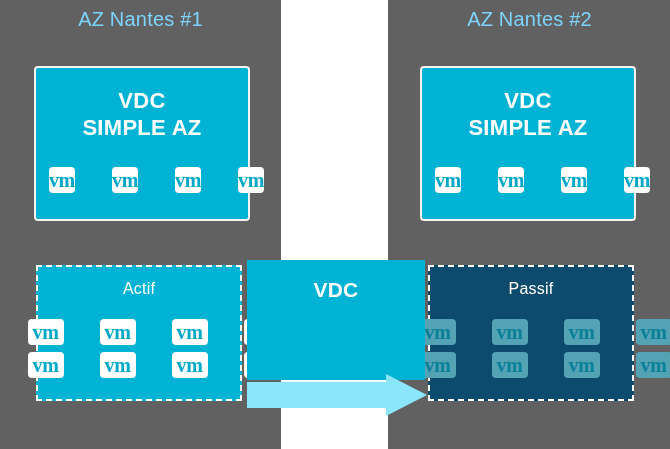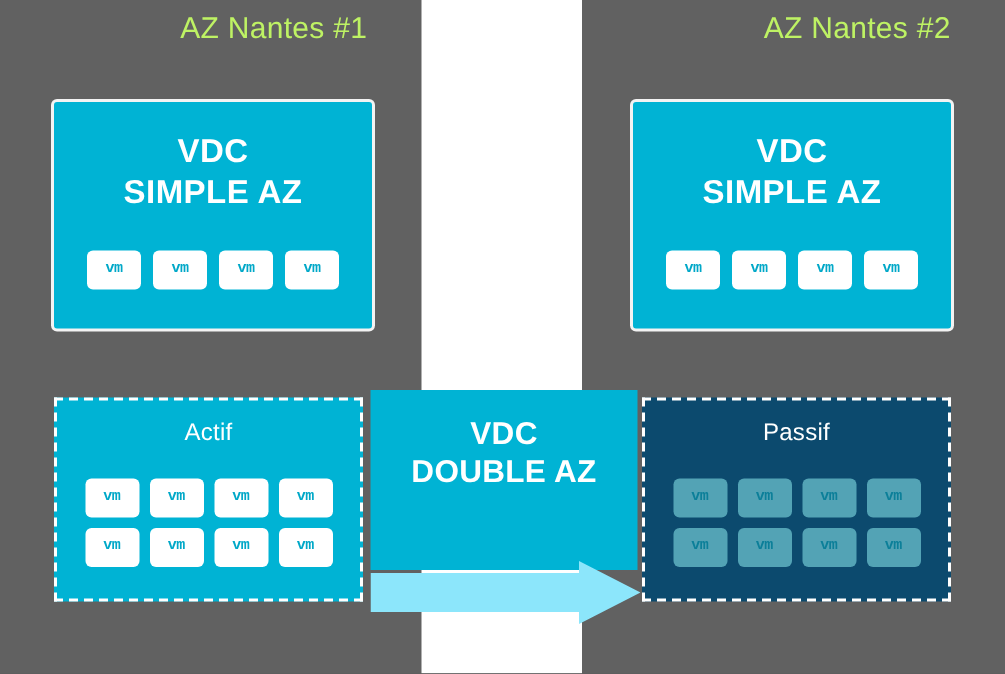--- a/index.html
+++ b/index.html
@@ -27,25 +27,24 @@
     width: 107px;
     height: 449px;
     background: #ffffff;
   }
 
   
   .az-header {
     position: absolute;
     top: 8px;
     font-size: 20px;
-    color: #bef264;
+    color: #7dd3fc;
     text-align: center;
     letter-spacing: 0.2px;
     white-space: nowrap;
-    padding-left: 42px;
   }
   .az-header.left  { left: 0;     width: 281px; }
   .az-header.right { left: 389px; width: 281px; }
 
   
   .simple-az {
     position: absolute;
     top: 68px;
     width: 212px;
     height: 151px;
@@ -81,26 +80,27 @@
 
   
   .vm {
     width: 36px;
     height: 26px;
     border-radius: 4px;
     background: #ffffff;
     display: flex;
     align-items: center;
     justify-content: center;
-    font-size: 10px;
+    font-size: 20px;
     font-weight: bold;
     color: #00a8c8;
     letter-spacing: -0.3px;
     line-height: 1;
-    font-family: Liberation Mono, monospace;
+    font-family: Liberation Serif, serif;
+    margin-left: 29px;
   }
   .vm.faded {
     background: #53a3b5;
     color: #0c7f99;
   }
 
   
   .pane {
     position: absolute;
     top: 265px;
@@ -245,21 +245,20 @@
         <div class="vm faded">vm</div>
         <div class="vm faded">vm</div>
         <div class="vm faded">vm</div>
       </div>
     </div>
   </div>
 
   <div class="double-az layer-top">
     <div class="title">
       <div>VDC</div>
-      <div>DOUBLE AZ</div>
     </div>
   </div>
 
   <div class="arrow layer-top">
     <svg width="180" height="42" viewBox="0 0 180 42" xmlns="http://www.w3.org/2000/svg">
       <polygon points="0,8 139,8 139,0 180,21 139,42 139,34 0,34" fill="#8ce6fb"></polygon>
     </svg>
   </div>
 
 </div>

